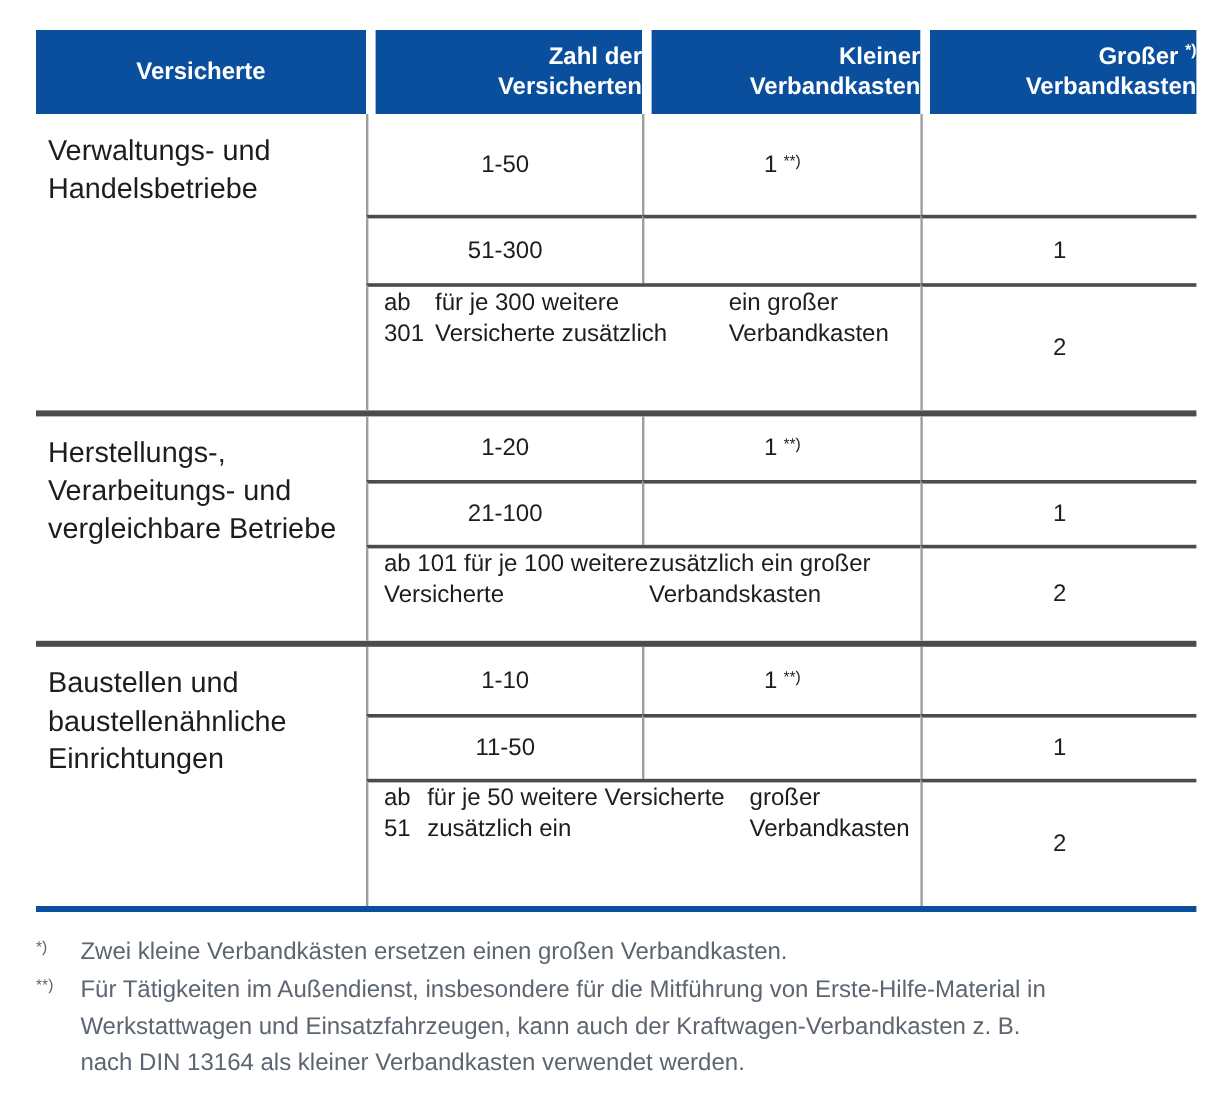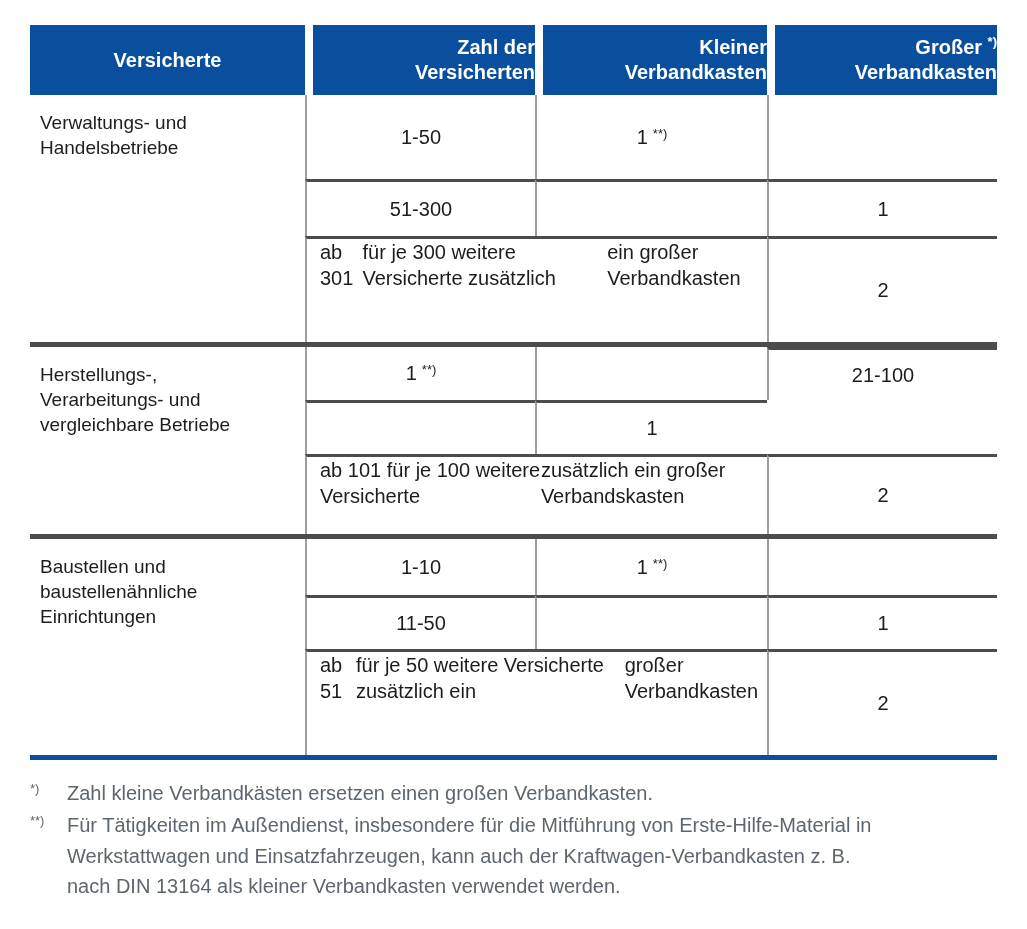--- a/index.html
+++ b/index.html
@@ -21,21 +21,21 @@
   .th sup{font-size:13px;font-weight:bold;line-height:1;}
 
   
   .section{display:grid;grid-template-columns:275px 230px 232px 230px;}
   .s1{grid-template-rows:84px 57px 106px;}
   .s2{grid-template-rows:53px 54px 80px;}
   .s3{grid-template-rows:56px 54px 106px;}
 
   .bart{
     grid-column:1;grid-row:1 / span 3;
-    padding:15px 14px 0 10px;font-size:19px;line-height:1.32;
+    padding:15px 14px 0 10px;font-size:24px;line-height:1.32;
   }
   .cell{
     display:flex;align-items:center;justify-content:center;
     font-size:20px;
   }
   .vline{border-left:2px solid #9e9e9e;}
   .topline{border-top:3px solid #4c4c4c;}
   .merged{
     grid-column:2 / span 2;
     flex-direction:row;align-items:flex-start;justify-content:center;
@@ -118,20 +118,23 @@
 
   <div class="sep"></div>
 
   <div class="section s2">
     <div class="bart">
       <div>Herstellungs-,</div>
       <div>Verarbeitungs- und</div>
       <div>vergleichbare Betriebe</div>
     </div>
     <div class="cell vline">
+        <span>1-20</span>
+      </div>
+    <div class="cell vline">
       <span>1</span>
       <sup>**)</sup>
     </div>
     <div class="cell vline">
         <span></span>
       </div>
 
     <div class="cell vline topline">
         <span>21-100</span>
       </div>
@@ -188,21 +191,21 @@
     <div class="cell vline topline">
         <span>2</span>
       </div>
   </div>
 
   <div class="bottom-rule"></div>
 
   <div class="footnotes">
     <div class="fn">
       <span class="fn-marker">*)</span>
-      <div class="fn-text">Zahl kleine Verbandkästen ersetzen einen großen Verbandkasten.</div>
+      <div class="fn-text">Zwei kleine Verbandkästen ersetzen einen großen Verbandkasten.</div>
     </div>
     <div class="fn">
       <span class="fn-marker">**)</span>
       <div class="fn-text">
         <div>Für Tätigkeiten im Außendienst, insbesondere für die Mitführung von Erste-Hilfe-Material in</div>
         <div>Werkstattwagen und Einsatzfahrzeugen, kann auch der Kraftwagen-Verbandkasten z. B.</div>
         <div>nach DIN 13164 als kleiner Verbandkasten verwendet werden.</div>
       </div>
     </div>
   </div>

